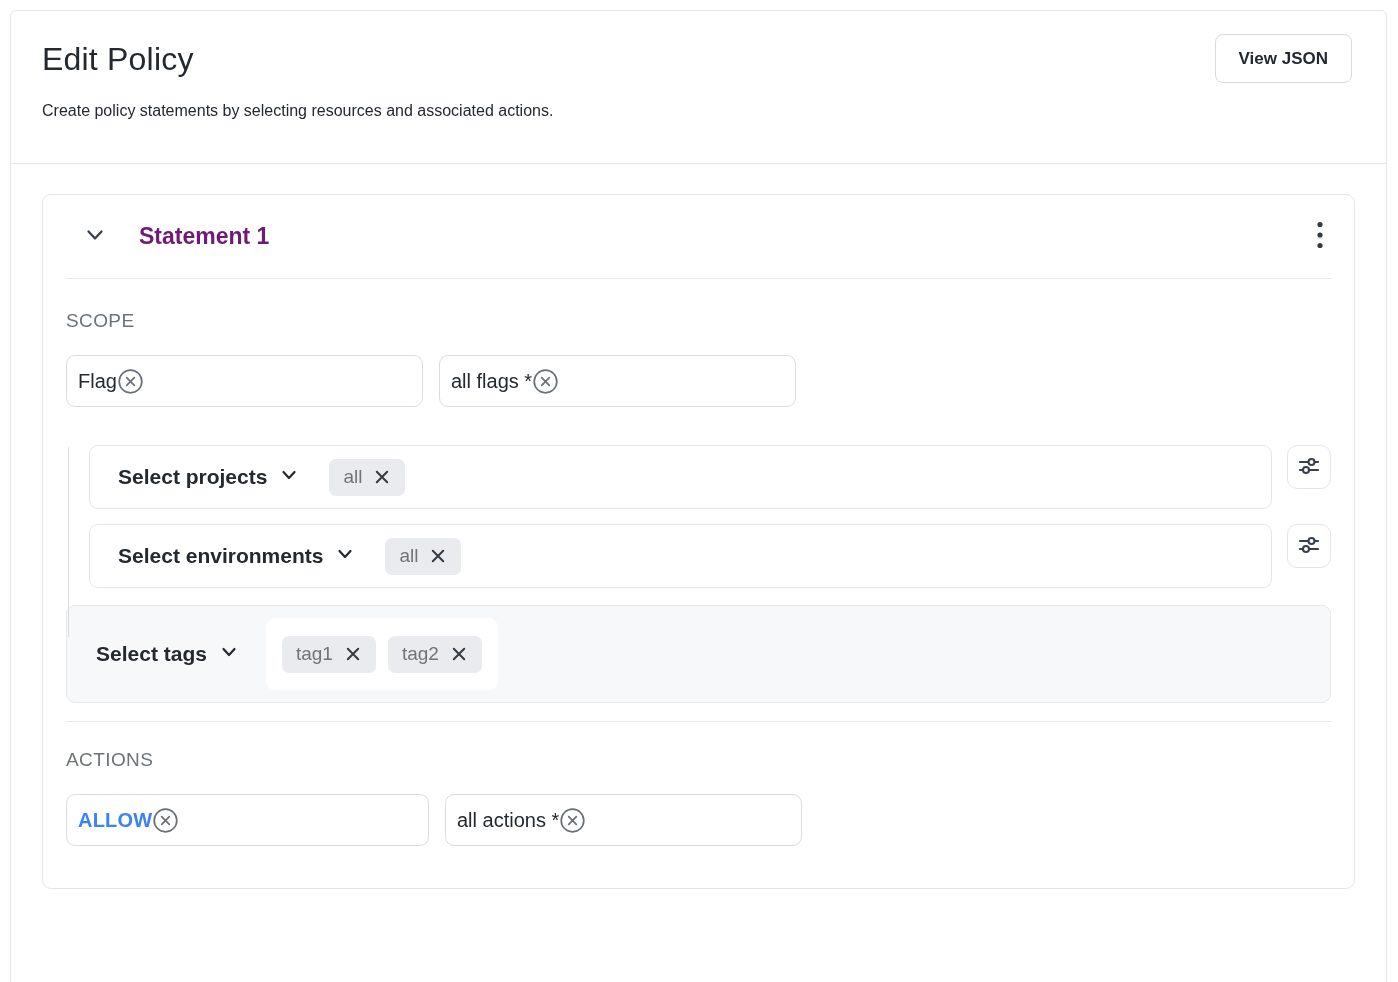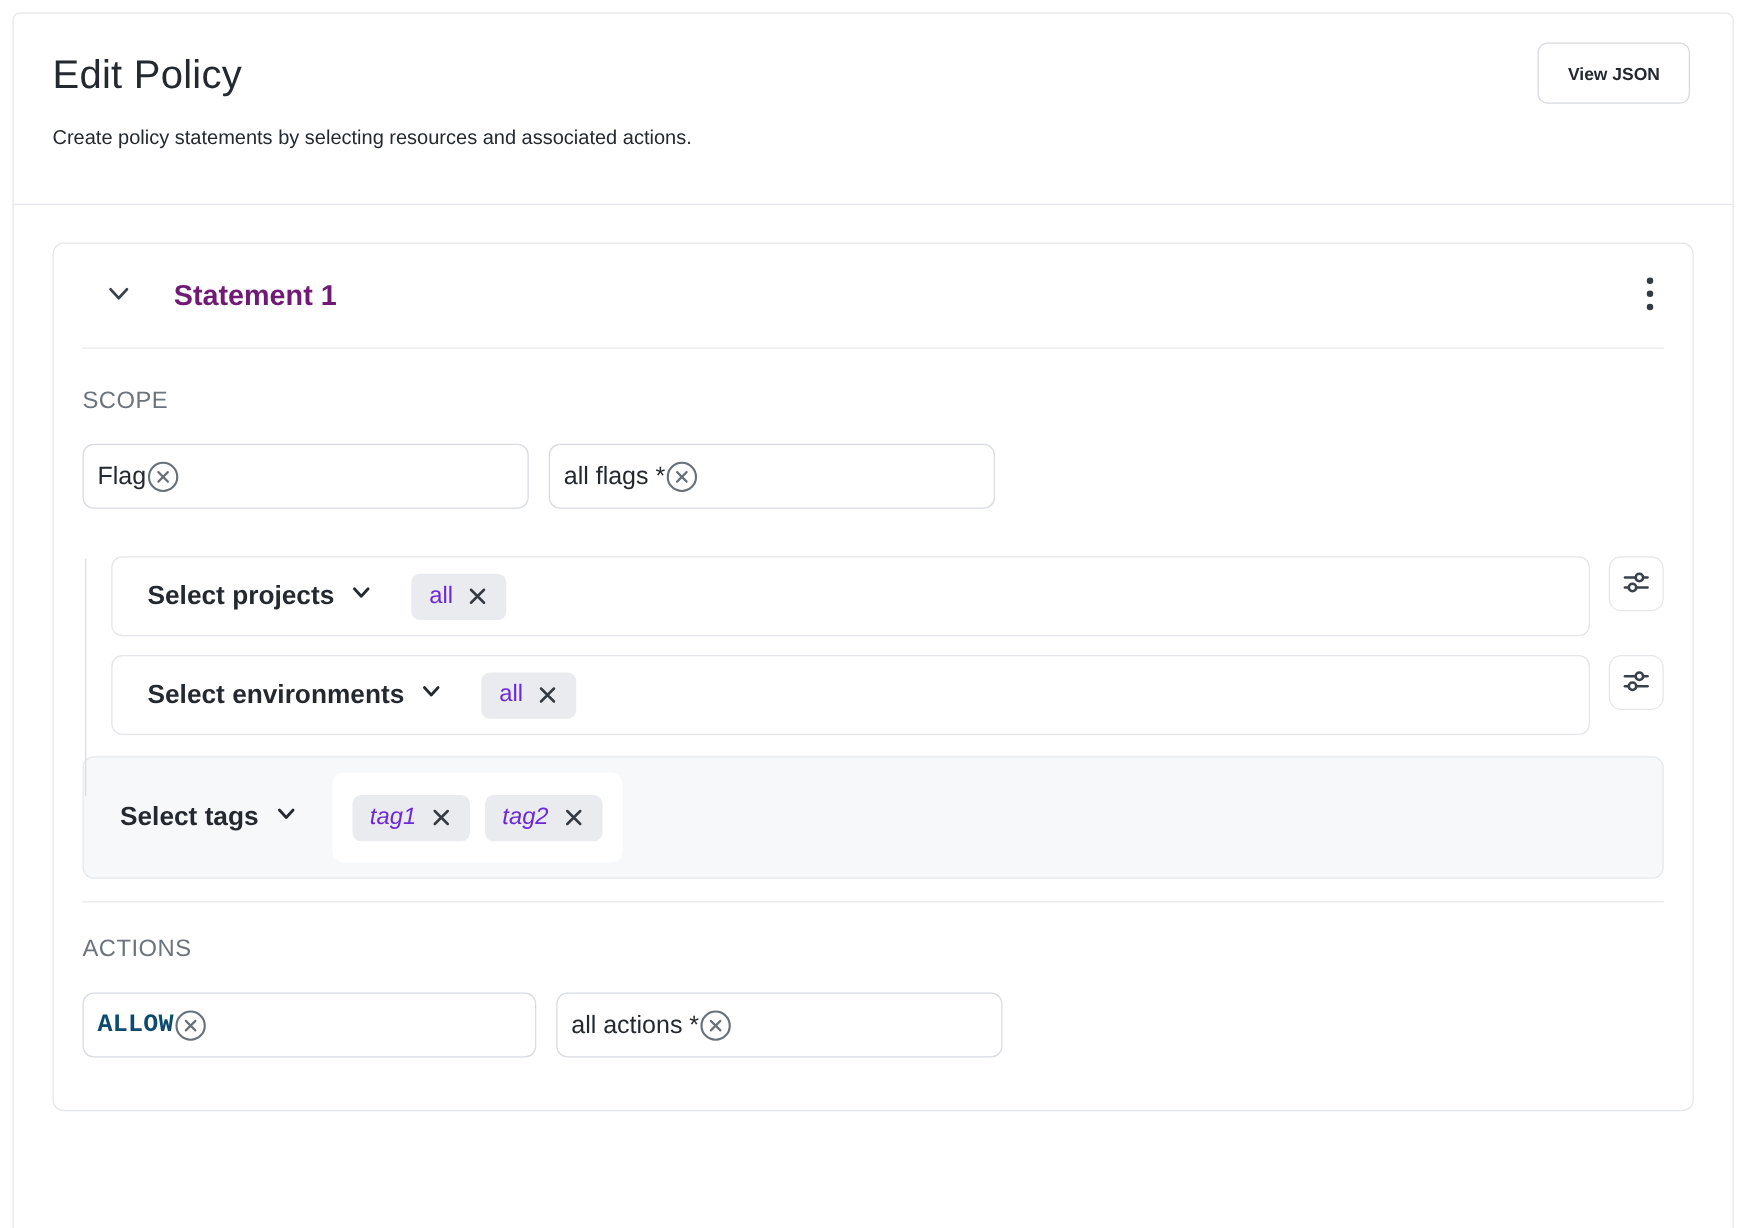--- a/index.html
+++ b/index.html
@@ -6,60 +6,60 @@
   html,body { width:1398px; height:982px; background:#fff; overflow:hidden;
     font-family:"Liberation Sans", sans-serif; color:#24292f; }
   .page { position:absolute; left:10px; top:10px; width:1377px; height:1040px;
     border:1px solid #e4e6e9; border-radius:6px; background:#fff; }
 
   
   .header { height:153px; border-bottom:1px solid #e4e6e9; padding:30px 34px 0 31px; position:relative; }
   .title { font-size:32px; font-weight:400; letter-spacing:.2px; color:#24292f; }
   .subtitle { margin-top:19px; font-size:16px; line-height:28px; color:#24292f; }
   .view-json { position:absolute; top:23px; right:34px; height:49px; padding:0 23px;
-    font-family:inherit; font-size:14px; font-weight:700; color:#24292f;
+    font-family:inherit; font-size:17px; font-weight:700; color:#24292f;
     background:#fff; border:1px solid #d6d9de; border-radius:8px; cursor:pointer; }
 
   
   .card { margin:30px 31px 0; border:1px solid #e4e6e9; border-radius:9px; background:#fff; }
   .card-header { display:flex; align-items:center; height:83px; padding:0 26px 0 39px; }
   .collapse-btn { background:none; border:none; cursor:pointer; display:flex; margin-right:31px; padding:0; }
   .stmt-title { font-size:23px; font-weight:600; color:#701a75; }
   .kebab-btn { margin-left:auto; background:none; border:none; cursor:pointer; display:flex; padding:4px; }
   .hr { height:1px; background:#e7e9ec; margin:0 23px; }
   .card-body { padding:0 23px 42px; }
 
   .section-label { margin-top:31px; font-size:19px; letter-spacing:.4px; color:#6d737b; }
 
   .pill-row { display:flex; gap:16px; margin-top:23px; }
   .pill { width:357px; height:52px; border:1px solid #d9dce1; border-radius:9px; background:#fff;
     display:flex; align-items:center; justify-content:flex-start; padding:0 22px 0 11px;
     font-size:20px; cursor:pointer; }
   .pill.wide { width:363px; }
   .pill .remove { display:flex; cursor:pointer; }
-  .allow-text { color:#0c4a6e; font-weight:700; letter-spacing:.2px;font-family:Liberation Mono, monospace; }
+  .allow-text { color:#3b82f6; font-weight:700; letter-spacing:.2px; }
 
   .nested { margin-top:38px; position:relative; }
   .indent-guide { position:absolute; left:2px; top:2px; width:1px; height:190px; background:#d9dce1; }
   .sel-row { display:flex; gap:15px; margin:0 0 15px 23px; align-items:flex-start; }
   .sel-box { flex:1; height:64px; border:1px solid #e4e6e9; border-radius:9px; background:#fff;
     display:flex; align-items:center; padding:0 28px; }
   .dropdown-trigger { display:flex; align-items:center; gap:13px; font-size:21px; font-weight:700;
     color:#24292f; cursor:pointer; }
   .chips { display:flex; gap:12px; margin-left:31px; }
   .chip { display:flex; align-items:center; gap:11px; height:37px; padding:0 14px;
-    background:#e9ebee; border-radius:7px; font-size:19px; color:#6d28d9; }
+    background:#e9ebee; border-radius:7px; font-size:19px; color:#737373; }
   .chip .x { display:flex; cursor:pointer; }
   .icon-btn { flex:0 0 auto; width:44px; height:44px; border:1px solid #e4e6e9; border-radius:10px;
     background:#fff; display:flex; align-items:center; justify-content:center; cursor:pointer; }
 
   .tags-row { margin-top:17px; height:98px; background:#f7f8fa; border:1px solid #e6e8eb;
     border-radius:9px; display:flex; align-items:center; padding:0 29px; }
   .tags-white { margin-left:28px; height:72px; background:#fff; border-radius:9px;
-    display:flex; align-items:center; gap:12px; padding:0 16px;font-style:italic; }
+    display:flex; align-items:center; gap:12px; padding:0 16px; }
 
   .hr-body { height:1px; background:#e7e9ec; margin-top:18px; }
   .actions-label { margin-top:27px; }
 </style>
 </head>
 <body>
 
 <div class="page">
 
   <div class="header">

